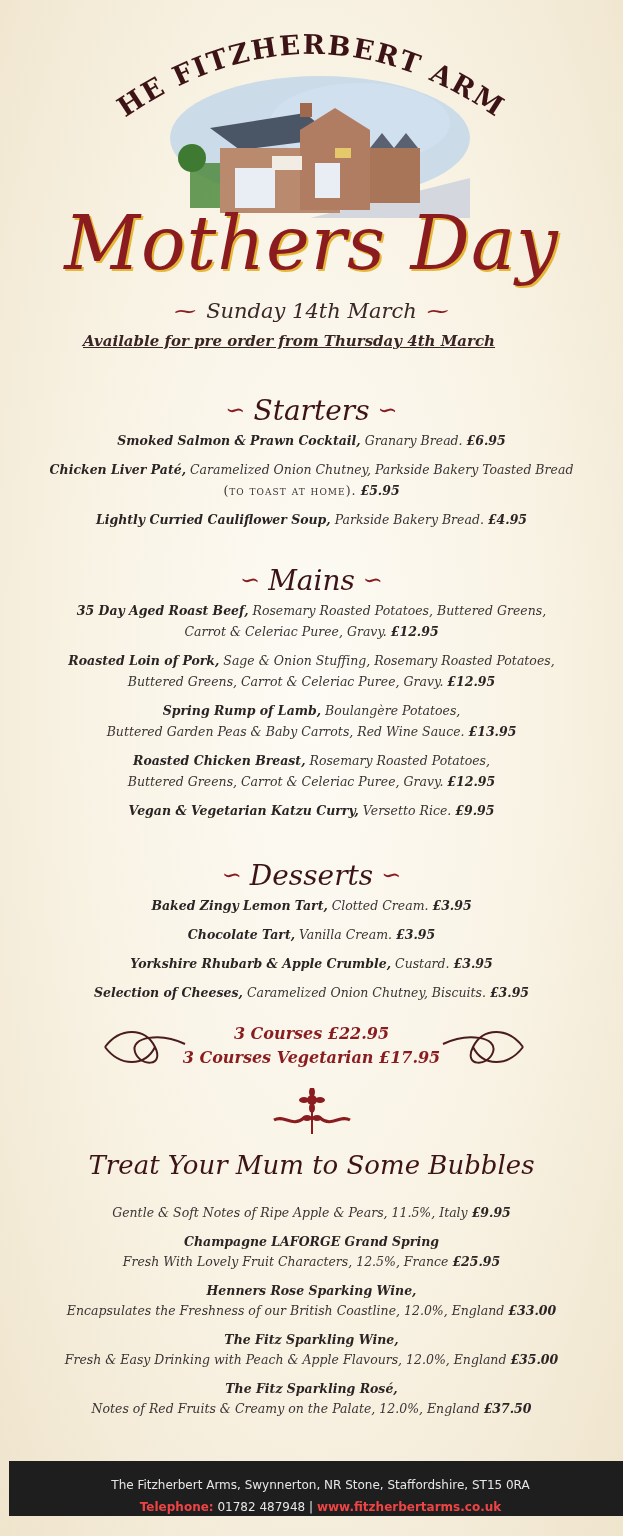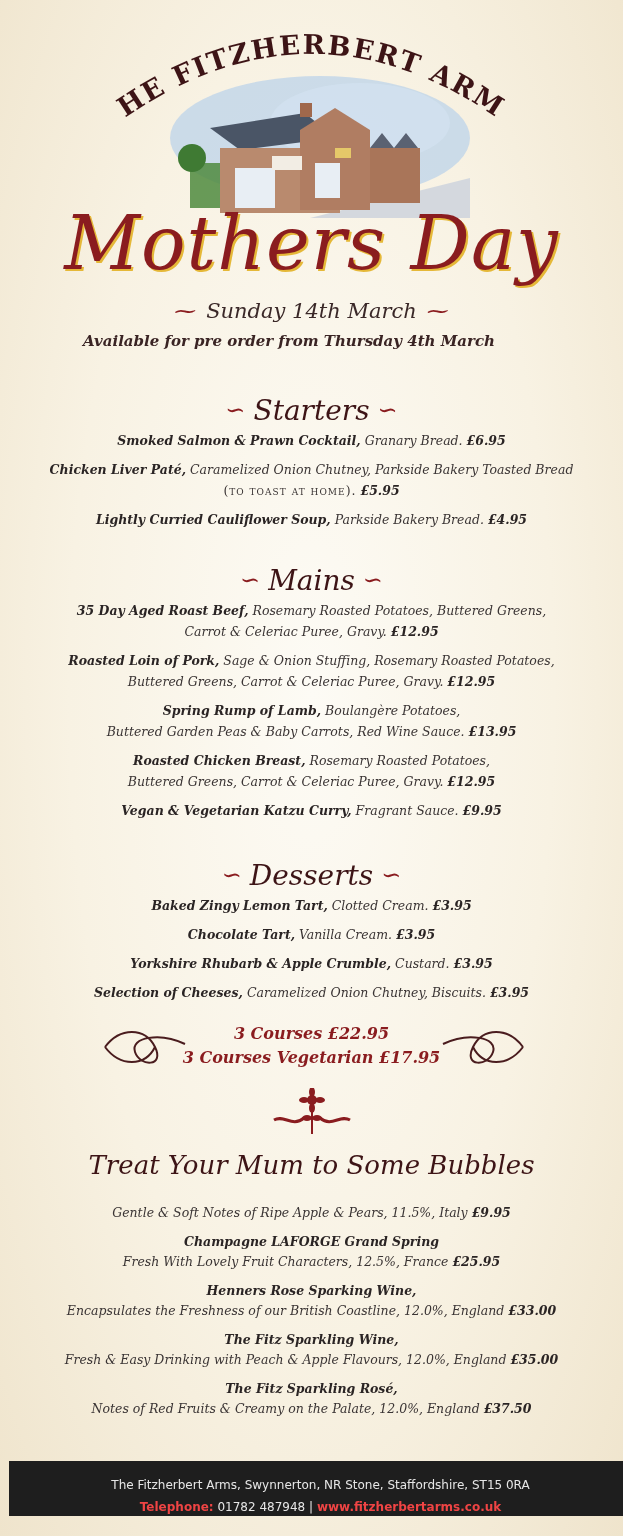--- a/index.html
+++ b/index.html
@@ -27,21 +27,21 @@
     line-height: 90px;
   }
   .date-line {
     position: absolute; top: 298px; left: 0; width: 623px; text-align: center;
     font-size: 21px; font-style: italic; color: #3a2828;
     display: flex; justify-content: center; align-items: center; gap: 10px;
   }
   .swash { color: #8a1c1f; font-size: 22px; font-style: normal; }
   .avail-line {
     position: absolute; top: 332px; left: 0; width: 578px; text-align: center;
-    font-size: 15px; font-weight: bold; font-style: italic; color: #3a2424;
+    font-size: 15px; font-weight: bold; font-style: italic; color: #3a2424; text-decoration: underline;
   }
 
   
   .section { position: absolute; left: 0; width: 623px; text-align: center; }
   .section-title {
     display: flex; justify-content: center; align-items: center; gap: 8px;
     font-family: "DejaVu Serif", serif; font-style: italic;
     font-size: 28px; color: #3d1416; height: 40px;
   }
   .section-title .orn { color: #8a1c1f; font-size: 24px; font-style: normal; }
@@ -159,21 +159,21 @@
     </div>
     <div class="item">
       <span class="name">Spring Rump of Lamb,</span><span class="desc"> Boulangère Potatoes,</span><br>
       <span class="desc">Buttered Garden Peas &amp; Baby Carrots, Red Wine Sauce. </span><span class="price">£13.95</span>
     </div>
     <div class="item">
       <span class="name">Roasted Chicken Breast,</span><span class="desc"> Rosemary Roasted Potatoes,</span><br>
       <span class="desc">Buttered Greens, Carrot &amp; Celeriac Puree, Gravy. </span><span class="price">£12.95</span>
     </div>
     <div class="item">
-      <span class="name">Vegan &amp; Vegetarian Katzu Curry,</span><span class="desc"> Fragrant Sauce. </span><span class="price">£9.95</span>
+      <span class="name">Vegan &amp; Vegetarian Katzu Curry,</span><span class="desc"> Versetto Rice. </span><span class="price">£9.95</span>
     </div>
   </div>
 
   <div class="section" style="top:855px;">
     <div class="section-title">
       <span class="orn">∽</span>
       <span>Desserts</span>
       <span class="orn">∽</span>
     </div>
     <div class="item">

